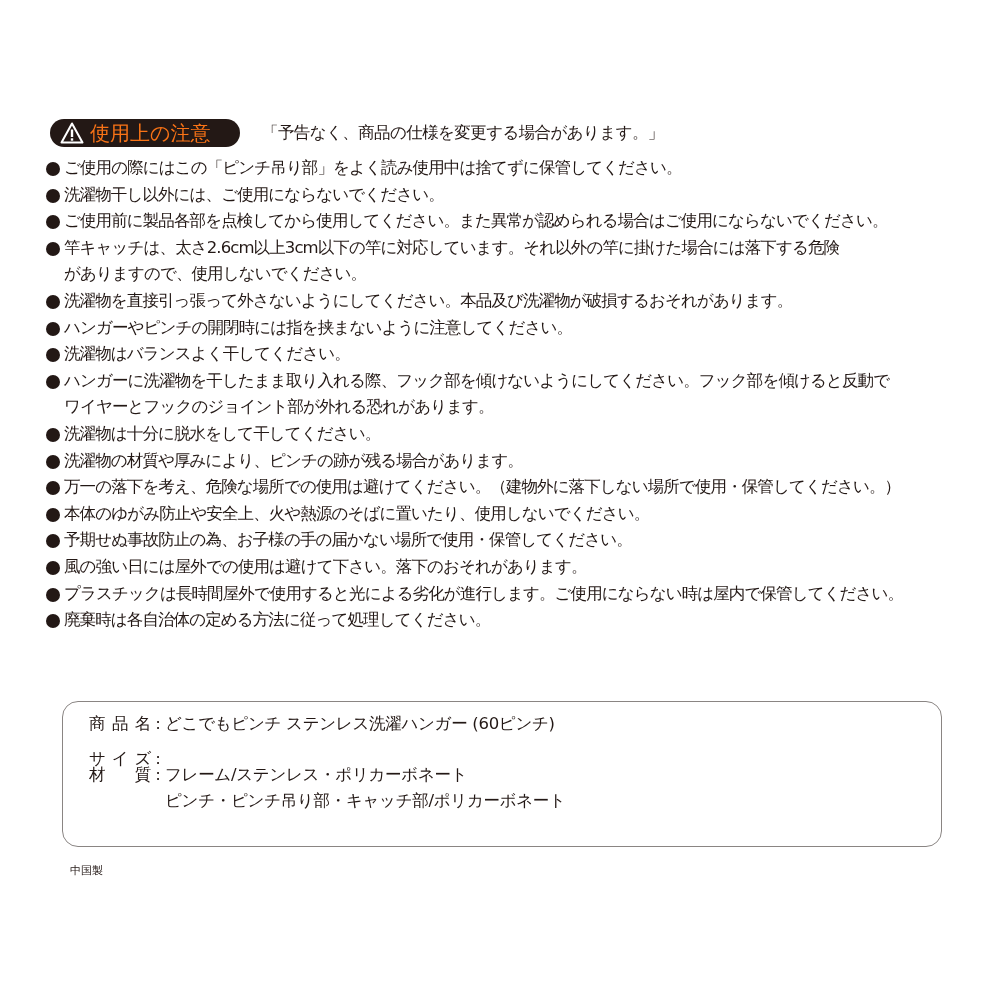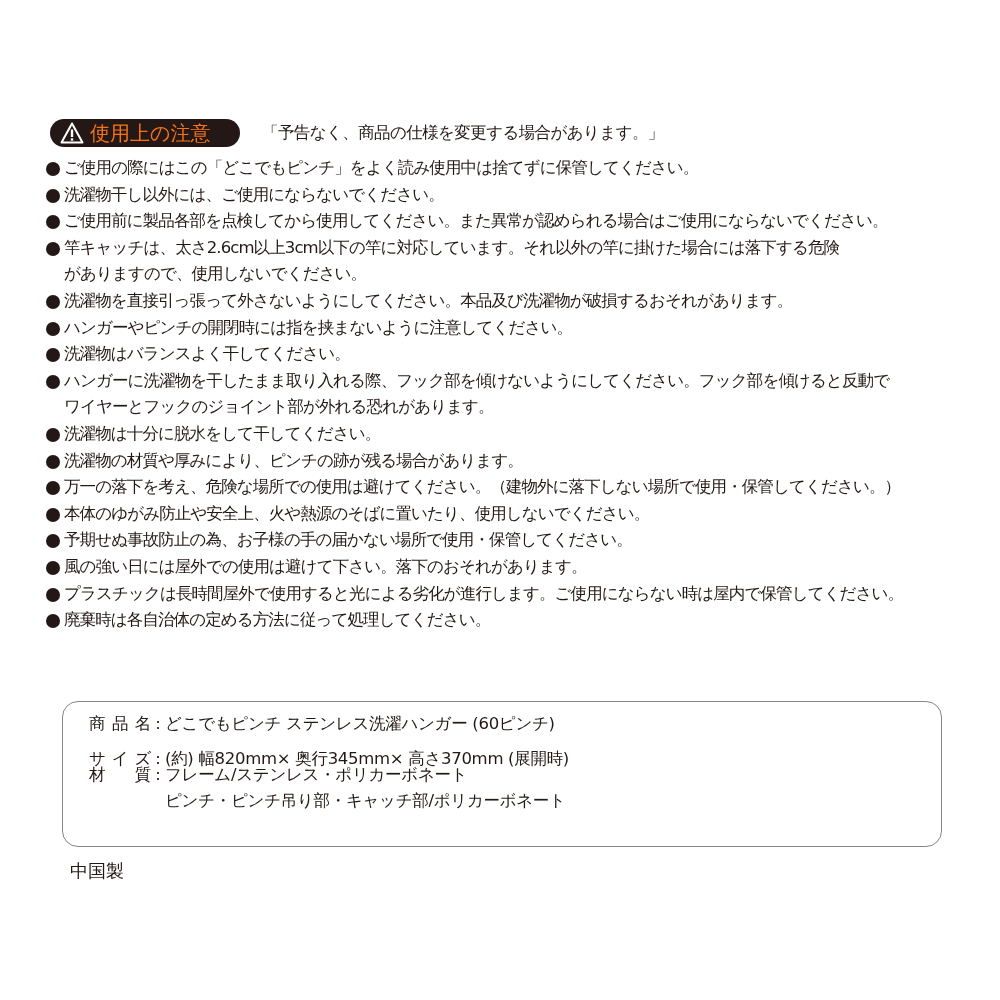--- a/index.html
+++ b/index.html
@@ -116,42 +116,42 @@
       left: 102px;
     }
     .spec-row.sub .gap {
       display: inline-block;
       width: 40px;
     }
     .origin {
       position: absolute;
       left: 70px;
       top: 858px;
-      font-size: 18px;
+      font-size: 11px;
       line-height: 26px;
       white-space: nowrap;
     }
   </style>
 </head>
 <body>
 
 <div class="header">
   <div class="badge">
     <svg class="warn" viewBox="0 0 24 22">
       <path d="M12 1.5 L22.5 20.5 L1.5 20.5 Z" fill="none" stroke="#ffffff" stroke-width="2" stroke-linejoin="round"></path>
       <rect x="10.8" y="7.5" width="2.4" height="7.5" fill="#ffffff"></rect>
       <rect x="10.8" y="16.3" width="2.4" height="2.4" fill="#ffffff"></rect>
     </svg>
     <span class="title">使用上の注意</span>
   </div>
   <span class="notice">「予告なく、商品の仕様を変更する場合があります。」</span>
 </div>
 
 <ul class="cautions">
-  <li><span class="bullet"></span><span>ご使用の際にはこの「どこでもピンチ」をよく読み使用中は捨てずに保管してください。</span></li>
+  <li><span class="bullet"></span><span>ご使用の際にはこの「ピンチ吊り部」をよく読み使用中は捨てずに保管してください。</span></li>
   <li><span class="bullet"></span><span>洗濯物干し以外には、ご使用にならないでください。</span></li>
   <li><span class="bullet"></span><span>ご使用前に製品各部を点検してから使用してください。また異常が認められる場合はご使用にならないでください。</span></li>
   <li><span class="bullet"></span><span>竿キャッチは、太さ2.6cm以上3cm以下の竿に対応しています。それ以外の竿に掛けた場合には落下する危険</span><span class="cont">がありますので、使用しないでください。</span></li>
   <li><span class="bullet"></span><span>洗濯物を直接引っ張って外さないようにしてください。本品及び洗濯物が破損するおそれがあります。</span></li>
   <li><span class="bullet"></span><span>ハンガーやピンチの開閉時には指を挟まないように注意してください。</span></li>
   <li><span class="bullet"></span><span>洗濯物はバランスよく干してください。</span></li>
   <li><span class="bullet"></span><span>ハンガーに洗濯物を干したまま取り入れる際、フック部を傾けないようにしてください。フック部を傾けると反動で</span><span class="cont">ワイヤーとフックのジョイント部が外れる恐れがあります。</span></li>
   <li><span class="bullet"></span><span>洗濯物は十分に脱水をして干してください。</span></li>
   <li><span class="bullet"></span><span>洗濯物の材質や厚みにより、ピンチの跡が残る場合があります。</span></li>
   <li><span class="bullet"></span><span>万一の落下を考え、危険な場所での使用は避けてください。（建物外に落下しない場所で使用・保管してください。）</span></li>
@@ -164,21 +164,20 @@
 
 <div class="spec-box">
   <div class="spec-row" style="top: 10px;">
     <span class="label">商品名</span>
     <span class="colon">:</span>
     <span>どこでもピンチ ステンレス洗濯ハンガー (60ピンチ)</span>
   </div>
   <div class="spec-row" style="top: 45px;">
     <span class="label">サイズ</span>
     <span class="colon">:</span>
-    <span>(約) 幅820mm× 奥行345mm× 高さ370mm (展開時)</span>
   </div>
   <div class="spec-row" style="top: 61px;">
     <span class="label">材　質</span>
     <span class="colon">:</span>
     <span>フレーム/ステンレス・ポリカーボネート</span>
   </div>
   <div class="spec-row sub" style="top: 87px;">
     <span>ピンチ・ピンチ吊り部・キャッチ部/ポリカーボネート</span>
   </div>
 </div>

